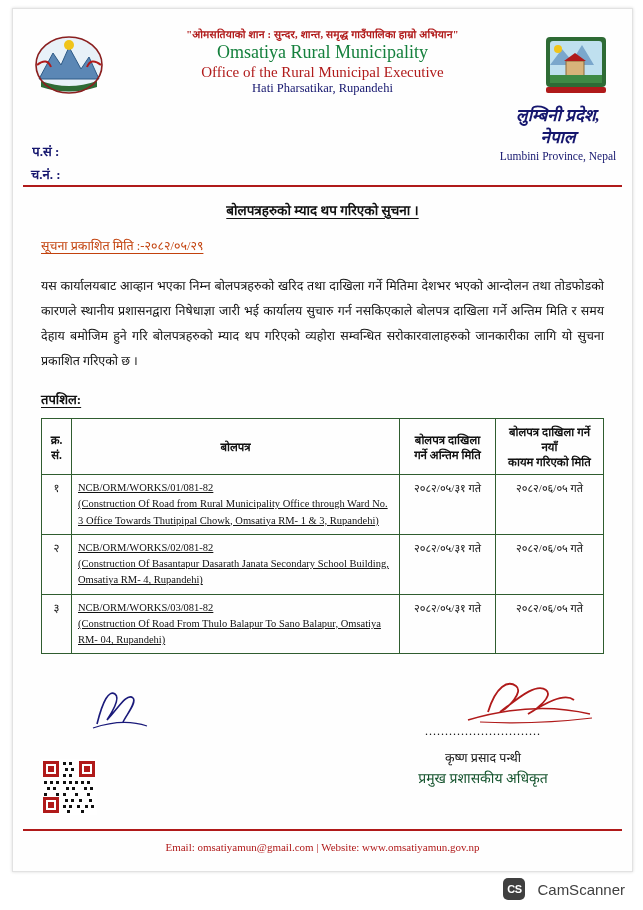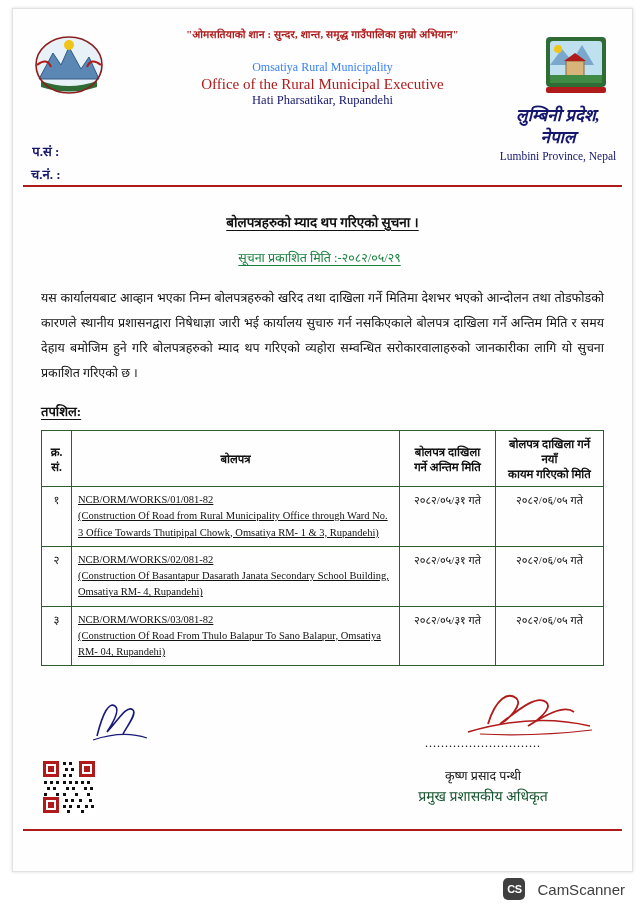--- a/index.html
+++ b/index.html
@@ -42,23 +42,23 @@
     font-weight: bold;
     letter-spacing: 0.2px;
   }
   .np-name {
     font-size: 15px;
     color: #15166e;
     font-weight: bold;
     margin-top: 5px;
   }
   .en-name {
-    font-size: 12px;
-    color: #3b82f6;
-    margin-top: 19px;
+    font-size: 18px;
+    color: #15803d;
+    margin-top: 1px;
   }
   .np-office {
     font-size: 20px;
     color: #b01a1a;
     font-weight: bold;
     margin-top: 4px;
     letter-spacing: 0.4px;
   }
   .en-office {
     font-size: 15px;
@@ -131,28 +131,28 @@
     left: 0;
     right: 0;
     top: 186px;
     padding: 0 28px;
   }
   .subject {
     text-align: center;
     font-size: 13.5px;
     font-weight: bold;
     color: #111;
-    margin-top: 18px;
+    margin-top: 6px;
     text-decoration: underline;
     text-underline-offset: 3px;
   }
   .pubdate {
-    text-align: center;
+    text-align: left;
     font-size: 12.5px;
-    color: #15803d;
+    color: #c2410c;
     margin-top: 18px;
     padding-right: 6px;
   }
   .pubdate span {
     text-decoration: underline;
     text-underline-offset: 3px;
   }
   .para {
     font-size: 12.5px;
     color: #111;
@@ -234,21 +234,21 @@
   }
   .dotline {
     font-size: 12px;
     color: #111;
     letter-spacing: 1px;
     margin-top: -6px;
   }
   .sig-name {
     font-size: 12.5px;
     color: #111;
-    margin-top: 16px;
+    margin-top: 10px;
   }
   .sig-post {
     font-size: 14px;
     color: #14532d;
     margin-top: 2px;
   }
   
   .qr {
     position: absolute;
     left: 28px;
@@ -480,19 +480,20 @@
       <rect x="22" y="46" width="3" height="3" fill="#111"></rect>
       <rect x="28" y="46" width="3" height="3" fill="#111"></rect>
       <rect x="36" y="46" width="3" height="3" fill="#111"></rect>
       <rect x="44" y="46" width="3" height="3" fill="#111"></rect>
       <rect x="26" y="51" width="3" height="3" fill="#111"></rect>
       <rect x="40" y="51" width="3" height="3" fill="#111"></rect>
       <rect x="50" y="46" width="3" height="3" fill="#111"></rect>
     </svg>
 
     <div class="foot-rule"></div>
+    <div class="foot-text">Email: omsatiyamun@gmail.com | Website: www.omsatiyamun.gov.np</div>
   </div>
 
   <div class="cam">
     <div class="cam-mark">CS</div>
     <div class="cam-text">CamScanner</div>
   </div>
 </div>
 
 </body></html>

